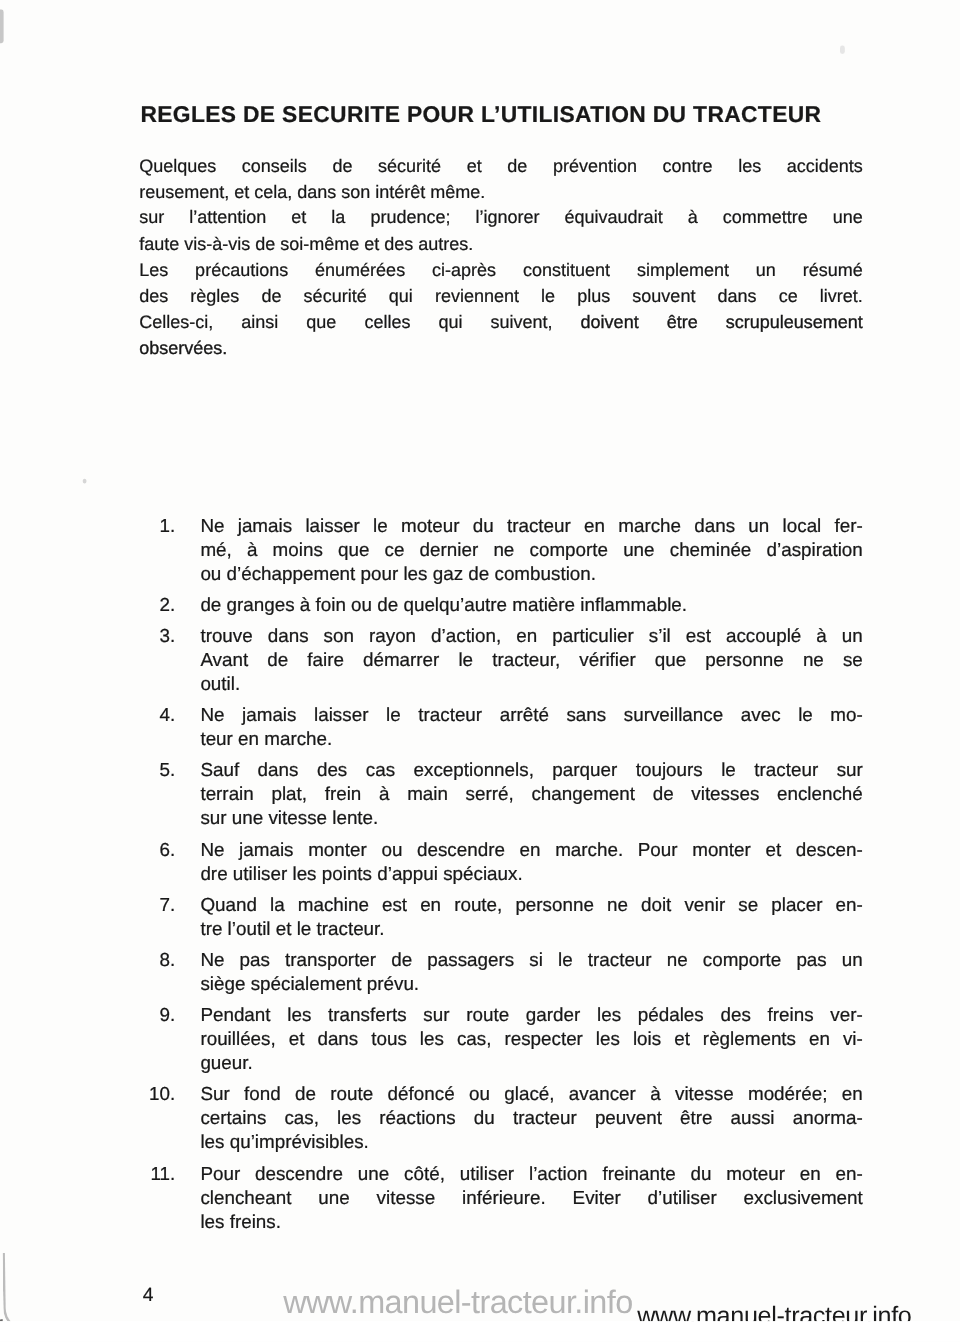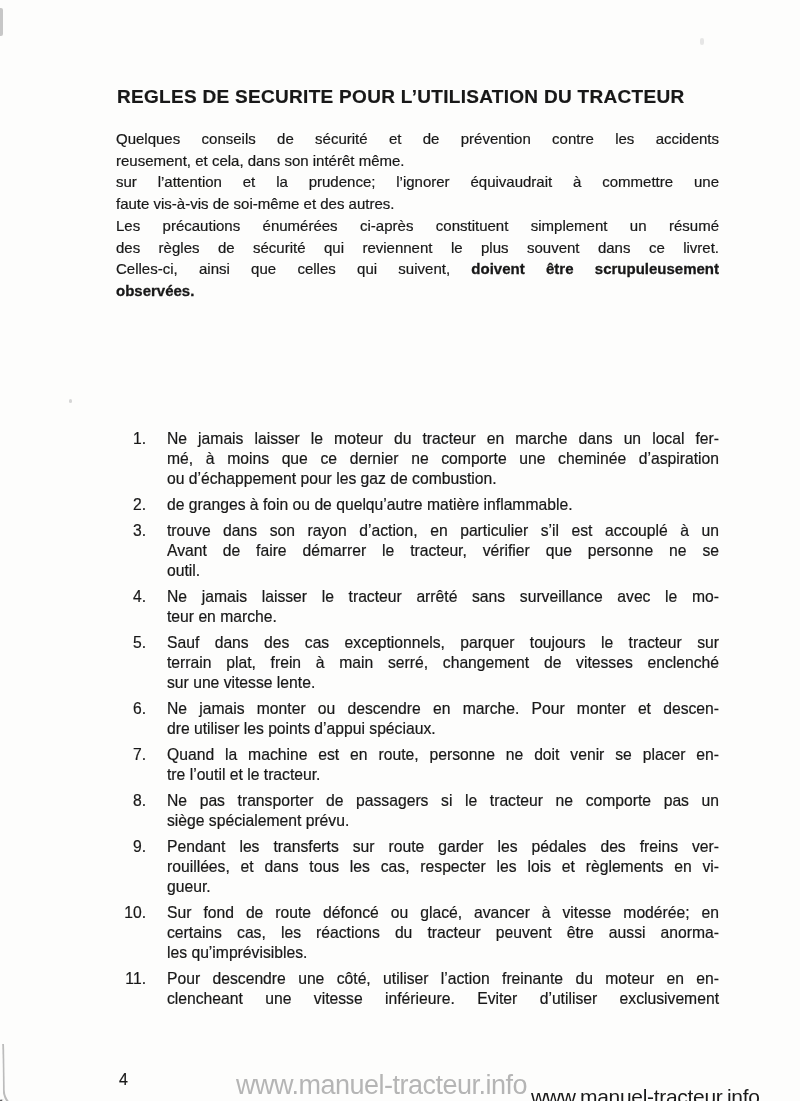--- a/index.html
+++ b/index.html
@@ -19,21 +19,21 @@
     white-space:nowrap;
   }
   
   .intro{
     position:absolute;left:116px;top:128px;width:603px;
     font-size:15px;line-height:21.7px;
     -webkit-text-stroke:.2px currentColor;
   }
   .jline{text-align:justify;text-align-last:justify;}
   .lline{text-align:right;text-align-last:left;}
-  .intro b{font-weight:700;-webkit-text-stroke:.3px currentColor;}
+  .intro b{font-weight:400;-webkit-text-stroke:.3px currentColor;}
   
   .list{
     position:absolute;left:118px;top:429px;width:601px;
     font-size:15.7px;line-height:20px;
     -webkit-text-stroke:.2px currentColor;
   }
   .li-row{display:flex;margin-bottom:6px;}
   .li-num{width:28px;flex:0 0 28px;text-align:right;}
   .li-body{flex:1;margin-left:21px;min-width:0;}
   .ln{text-align:justify;text-align-last:justify;}
@@ -172,20 +172,21 @@
           <div class="ln">Sur fond de route défoncé ou glacé, avancer à vitesse modérée; en</div>
           <div class="ln">certains cas, les réactions du tracteur peuvent être aussi anorma-</div>
           <div class="ln ln-last">les qu’imprévisibles.</div>
         </div>
       </div>
       <div class="li-row">
         <div class="li-num">11.</div>
         <div class="li-body">
           <div class="ln">Pour descendre une côté, utiliser l’action freinante du moteur en en-</div>
           <div class="ln">clencheant une vitesse inférieure. Eviter d’utiliser exclusivement</div>
+          <div class="ln ln-last">les freins.</div>
         </div>
       </div>
     </div>
 
   <div class="page-num">4</div>
   <div class="wm-center">www.manuel-tracteur.info</div>
   <div class="wm-corner">www.manuel-tracteur.info</div>
 
   <div class="page-edge-shade"></div>
   <div class="page-edge-line"></div>

